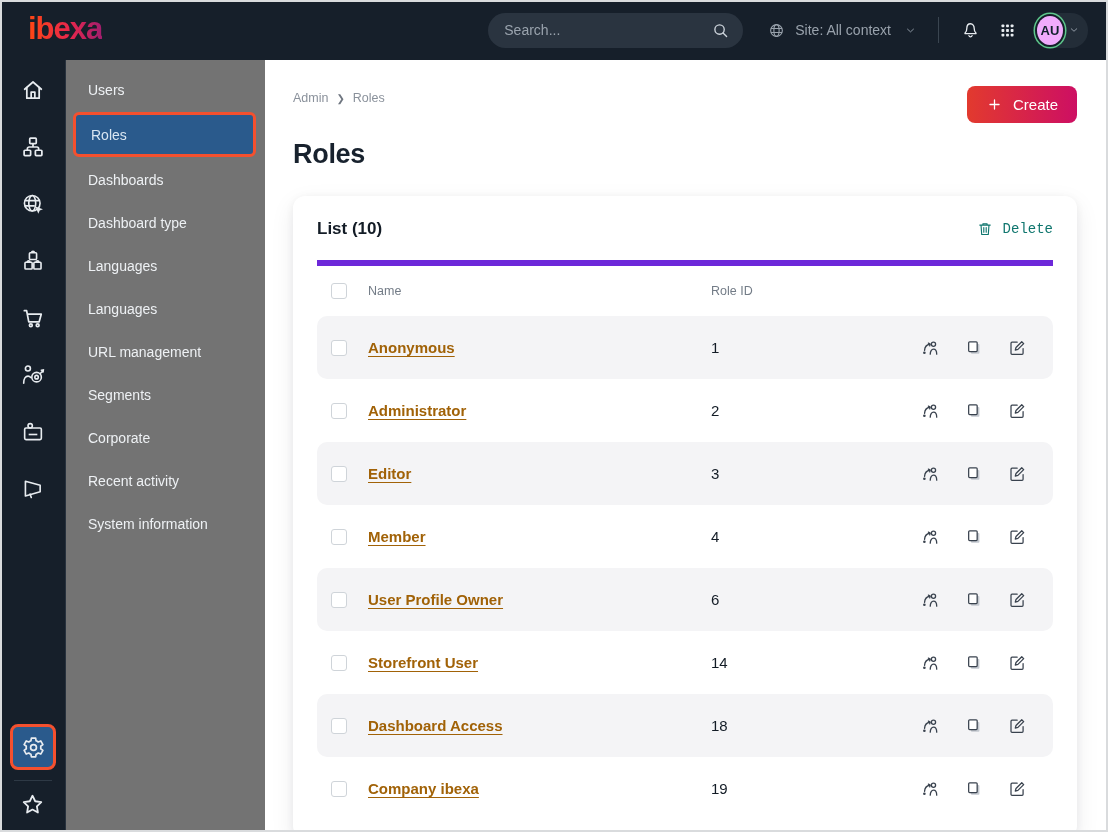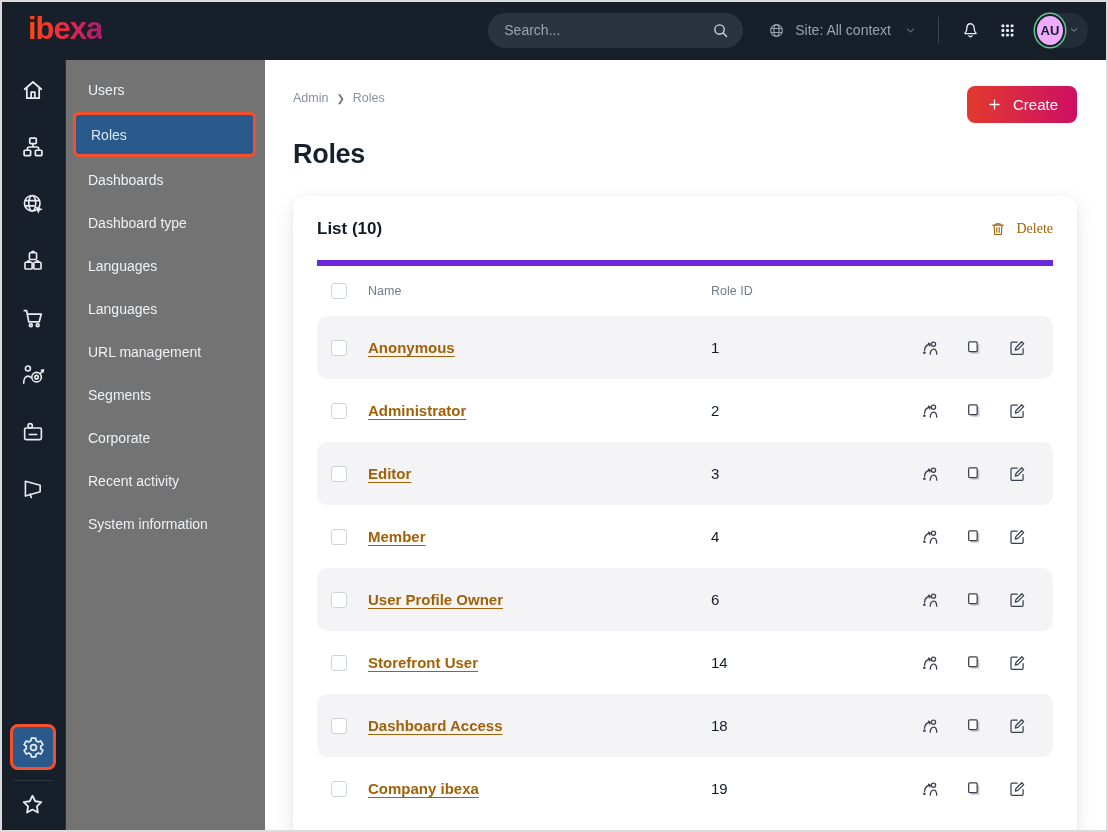--- a/index.html
+++ b/index.html
@@ -99,21 +99,21 @@
     box-shadow:0 2px 8px rgba(22,31,42,.06), 0 8px 24px rgba(22,31,42,.08);
     padding:0 24px 18px;
   }
   .card-head {
     display:flex; justify-content:space-between; align-items:center;
     padding:23px 0 21px; border-bottom:6px solid #6d28d9;
   }
   .card-title { font-size:17px; font-weight:bold; color:#131c26; }
   .delete-btn {
     display:flex; align-items:center; gap:9px; background:none; border:none;
-    color:#a16207; font-size:14px; cursor:default; font-family:Liberation Serif, serif;
+    color:#0f766e; font-size:14px; cursor:default; font-family:Liberation Mono, monospace;
   }
 
   .grid-row {
     display:grid; grid-template-columns:16px 322px 1fr auto;
     column-gap:21px; align-items:center; padding:0 14px;
   }
   .thead { height:50px; color:#737c87; font-size:12.5px; }
   .trow { height:63px; font-size:15px; }
   .trow:nth-child(odd) { background:#f4f4f6; border-radius:10px; }
   .cb {

